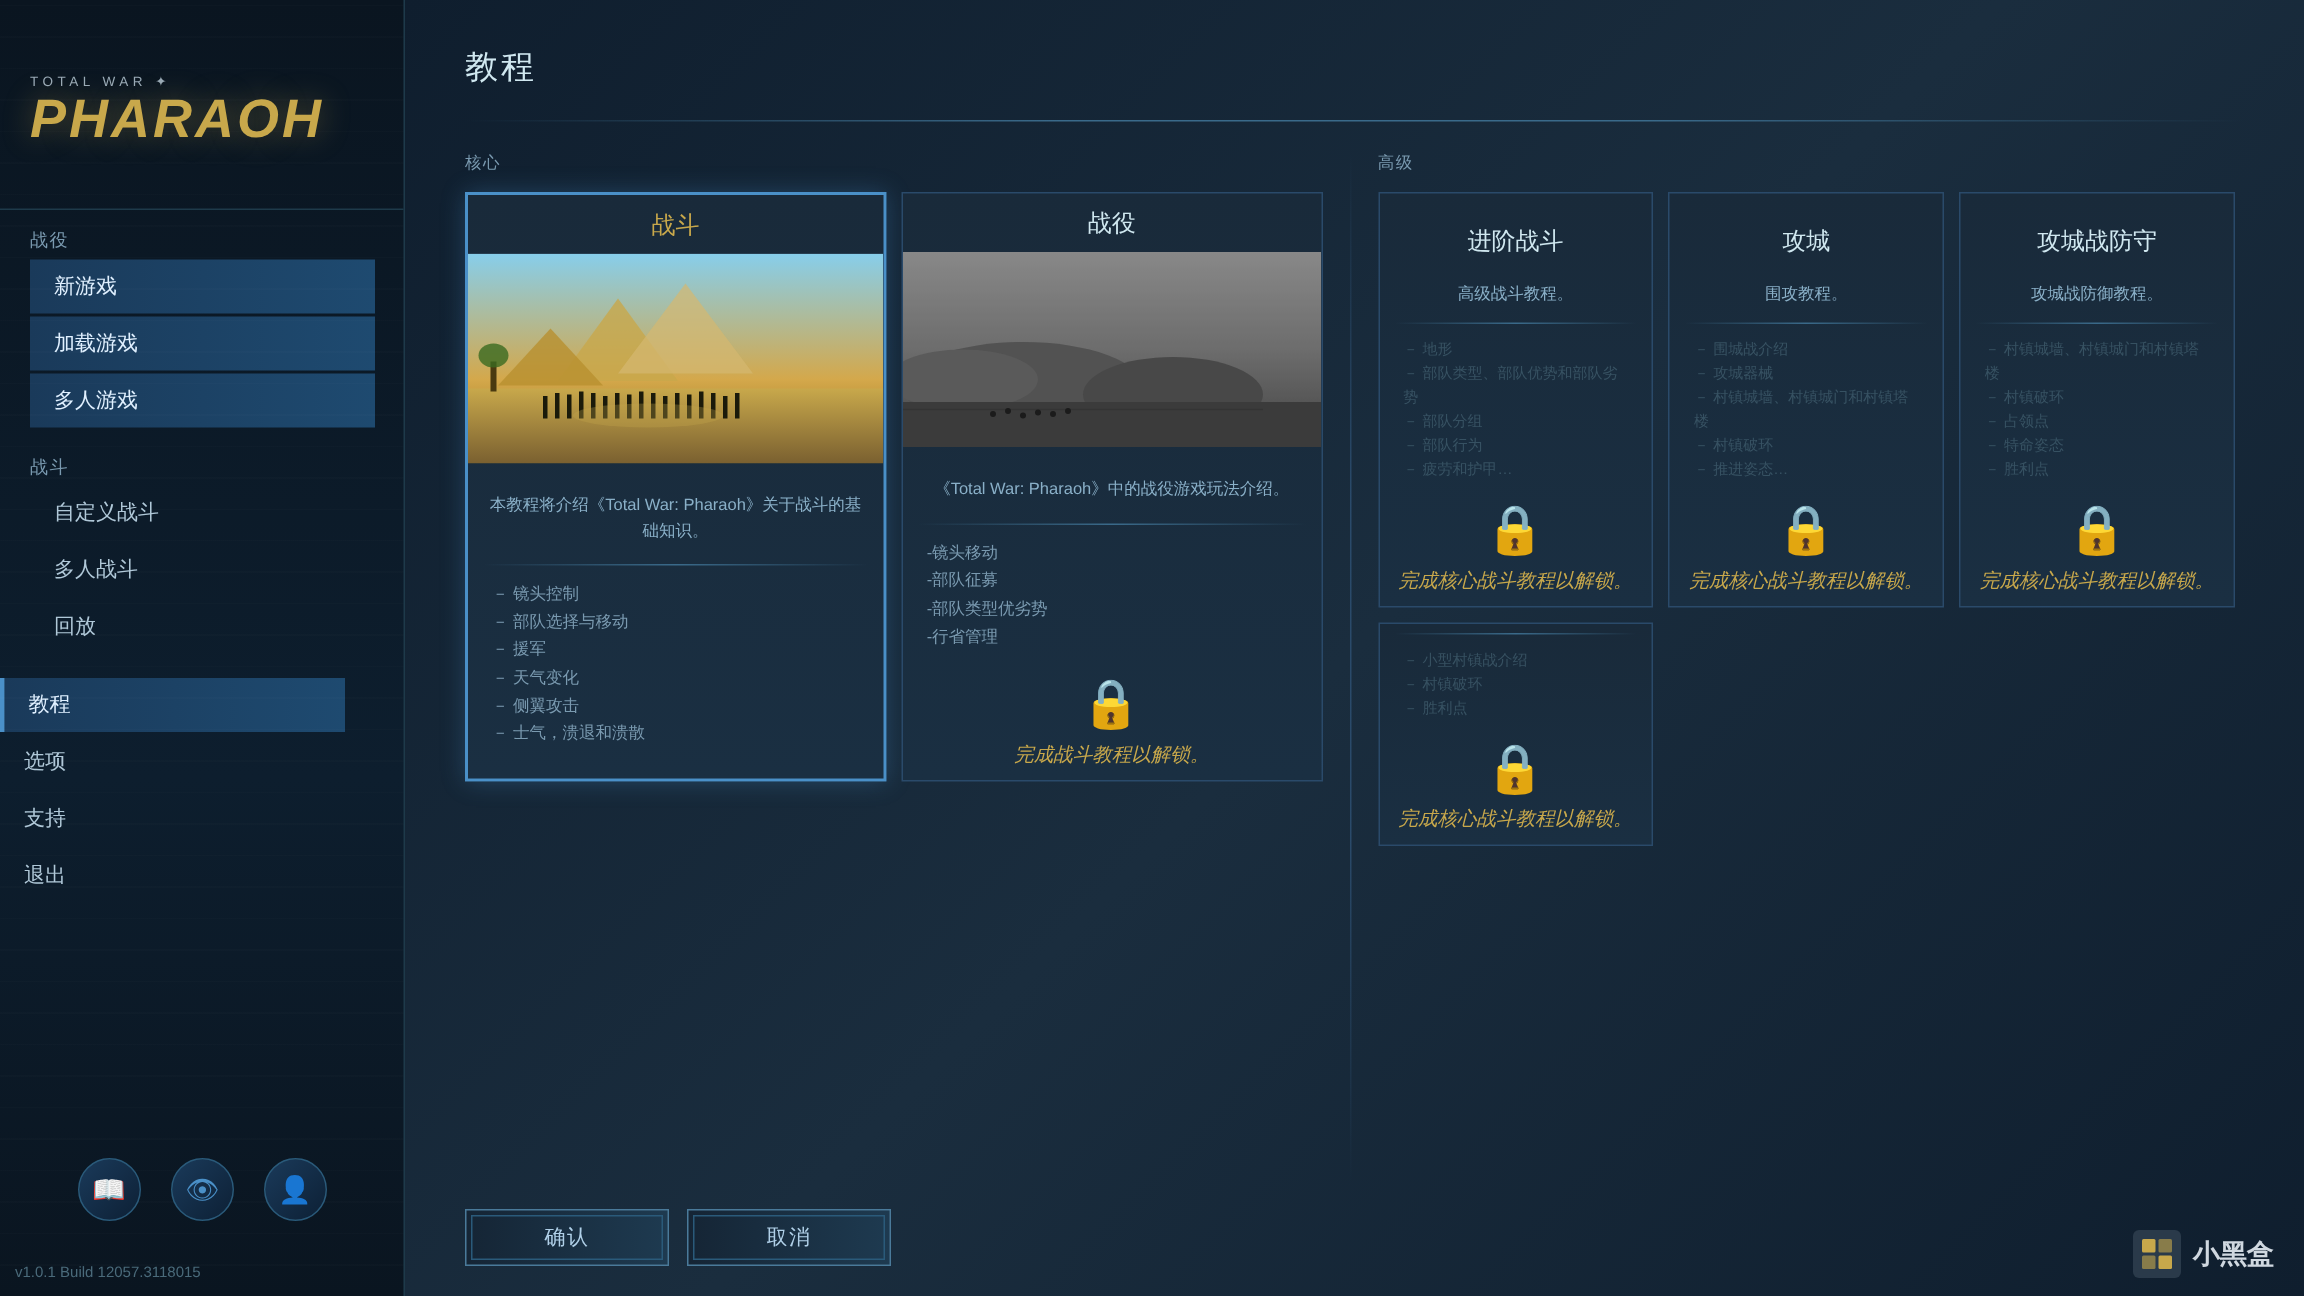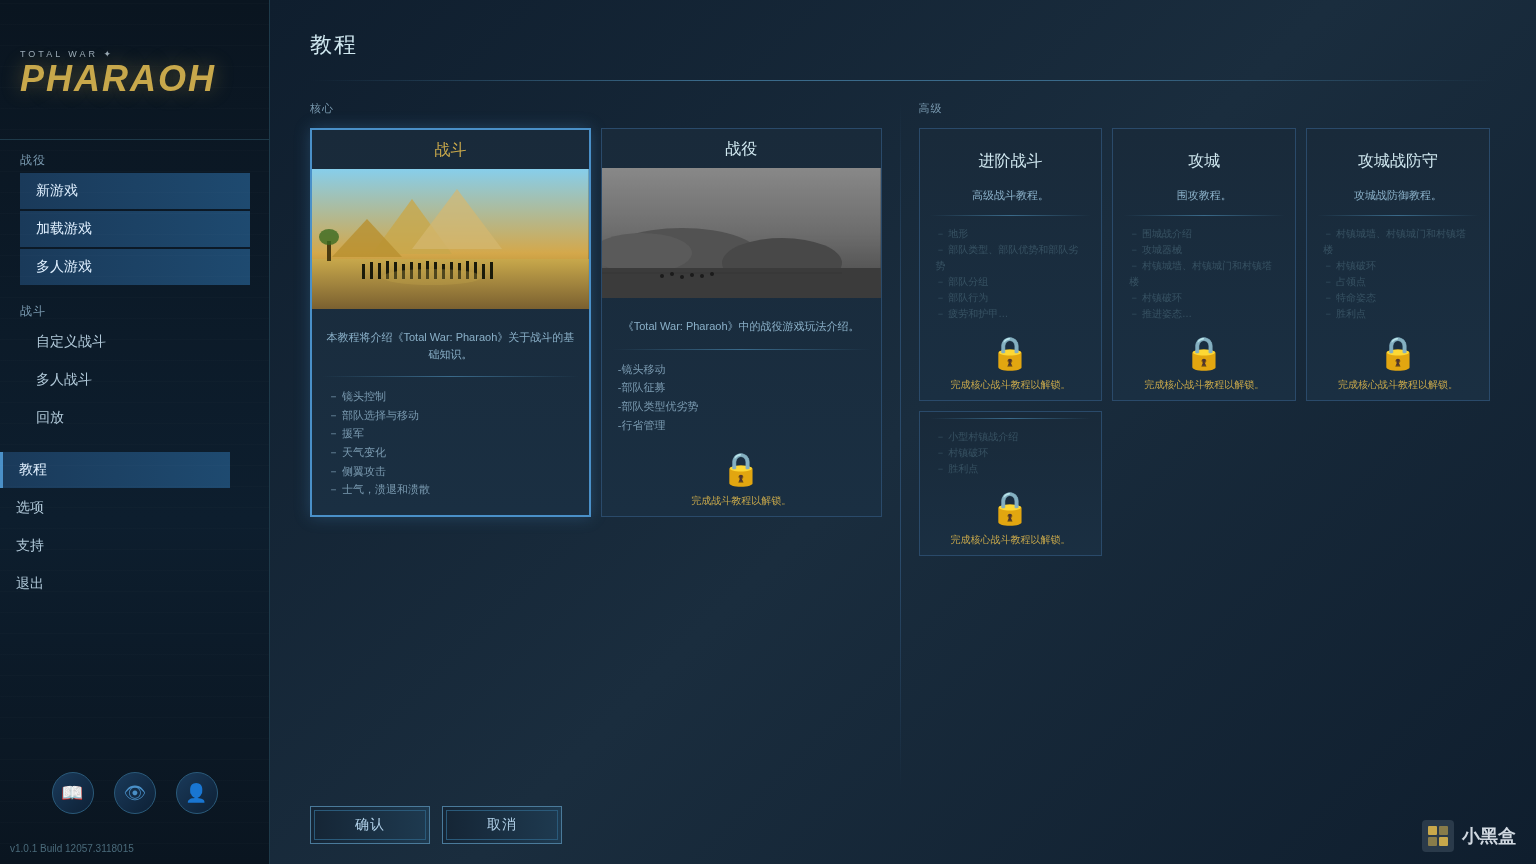--- a/index.html
+++ b/index.html
@@ -233,23 +233,24 @@
       padding: 8px 0;
     }
 
     .lock-icon {
       font-size: 32px;
       color: #c8a84b;
       margin-bottom: 6px;
     }
 
     .unlock-text {
-      font-size: 10px;
+      font-size: 13px;
       color: #c8a84b;
       text-align: right;
+      font-style: italic;
     }
 
     .card-list-locked {
       padding: 4px 16px;
       font-size: 10px;
       color: #4a6a7a;
       line-height: 1.6;
       opacity: 0.6;
     }
 
@@ -262,21 +263,21 @@
 
     
     .bottom-bar {
       display: flex;
       gap: 12px;
       margin-top: 16px;
       justify-content: flex-start;
     }
 
     .btn-confirm, .btn-cancel {
-      width: 120px;
+      width: 136px;
       height: 38px;
       border: 1px solid #4a7a9a;
       background: linear-gradient(90deg, #152535, #1e3a50);
       color: #b0d0e8;
       font-size: 14px;
       font-family: 'Microsoft YaHei', 'SimHei', sans-serif;
       cursor: pointer;
       letter-spacing: 1px;
       position: relative;
     }

